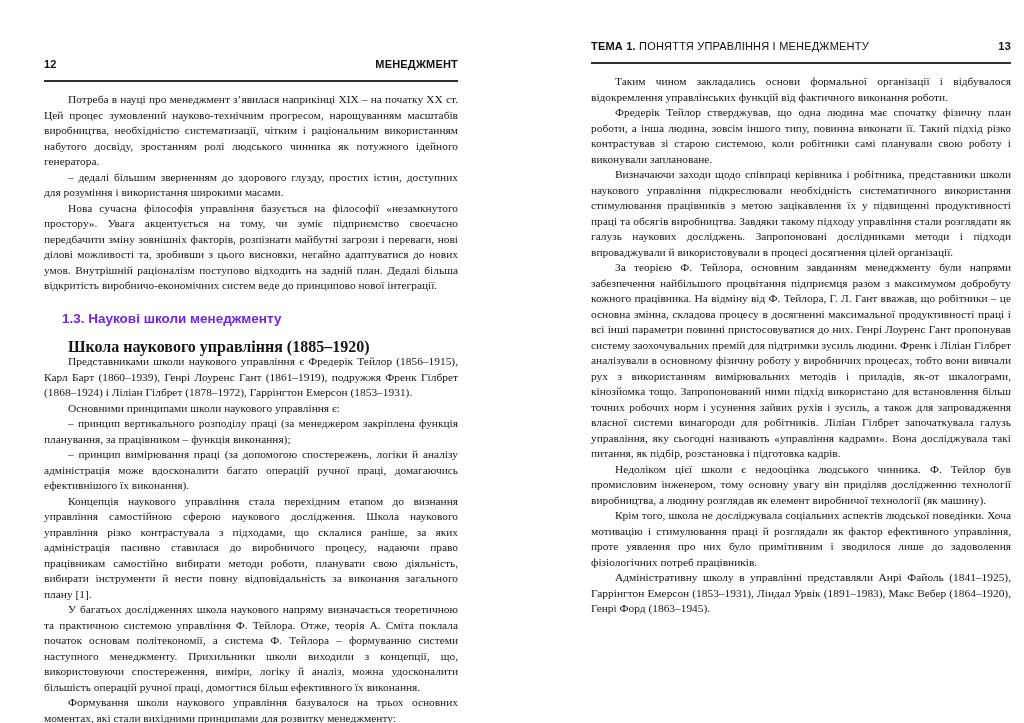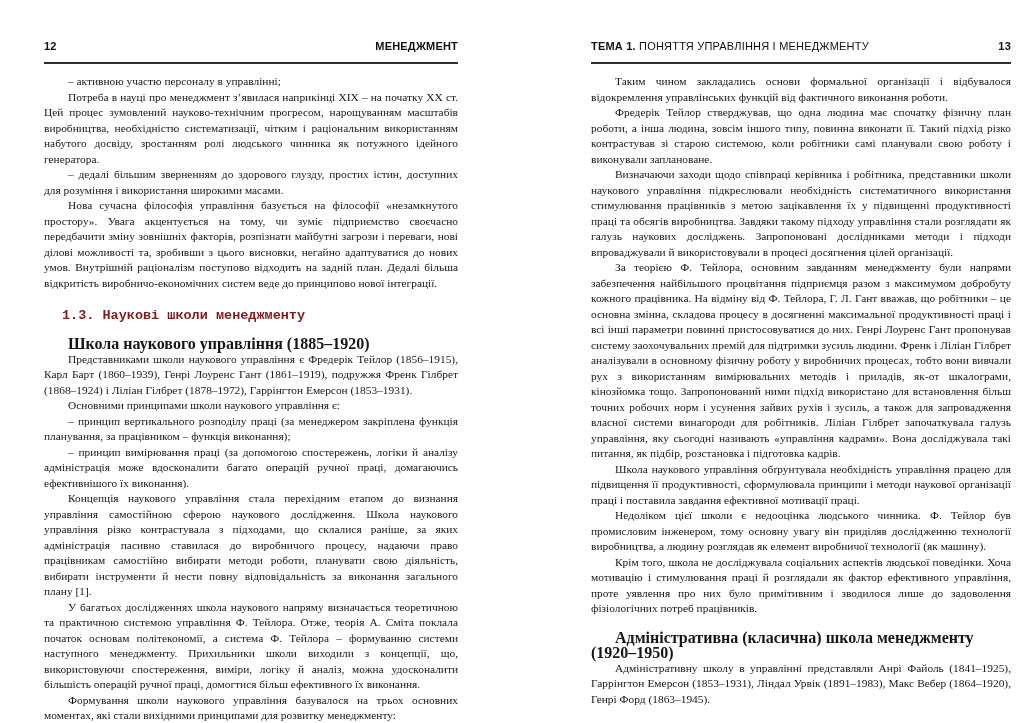--- a/index.html
+++ b/index.html
@@ -30,60 +30,59 @@
     justify-content: space-between;
     align-items: baseline;
     font-family: "Liberation Sans", sans-serif;
     font-size: 11px;
     font-weight: 700;
     color: #111111;
     padding-bottom: 10px;
     border-bottom: 2px solid #2e2e2e;
     letter-spacing: 0.2px;
   }
-  .page-header .head-title { text-transform: uppercase; }
+  .page-header .head-title { text-transform: uppercase; margin-top: 18px; }
   .chapter-title-normal { font-weight: 400; }
 
   .page-body { margin-top: 10px; }
 
   .blk {
     margin: 0;
   }
   .blk-p {
     font-size: 11.4px;
     line-height: 15.5px;
     text-align: justify;
     text-indent: 24px;
   }
   .blk-h1 {
-    font-family: Liberation Mono, monospace;
+    font-family: Liberation Sans, sans-serif;
     font-weight: 700;
     font-size: 13.5px;
-    color: #7f1d1d;
+    color: #6d28d9;
     padding-left: 18px;
     margin: 17px 0 13px 0;
   }
   .blk-h2 {
     font-size: 16px;
     line-height: 15.5px;
     font-weight: 700;
     text-indent: 24px;
     margin-top: 13px;
   }
 </style>
 </head>
 <body>
 
 <div class="page page-left">
   <div class="page-header">
     <span>12</span>
     <span class="head-title">МЕНЕДЖМЕНТ</span>
   </div>
   <div class="page-body">
-      <div class="blk blk-p">– активною участю персоналу в управлінні;</div>
       <div class="blk blk-p">Потреба в науці про менеджмент з’явилася наприкінці XIX – на початку XX ст. Цей процес зумовлений науково-технічним прогресом, нарощуванням масштабів виробництва, необхідністю систематизації, чітким і раціональним використанням набутого досвіду, зростанням ролі людського чинника як потужного ідейного генератора.</div>
       <div class="blk blk-p">– дедалі більшим зверненням до здорового глузду, простих істин, доступних для розуміння і використання широкими масами.</div>
       <div class="blk blk-p">Нова сучасна філософія управління базується на філософії «незамкнутого простору». Увага акцентується на тому, чи зуміє підприємство своєчасно передбачити зміну зовнішніх факторів, розпізнати майбутні загрози і переваги, нові ділові можливості та, зробивши з цього висновки, негайно адаптуватися до нових умов. Внутрішній раціоналізм поступово відходить на задній план. Дедалі більша відкритість виробничо-економічних систем веде до принципово нової інтеграції.</div>
       <div class="blk blk-h1">1.3. Наукові школи менеджменту</div>
       <div class="blk blk-h2">Школа наукового управління (1885–1920)</div>
       <div class="blk blk-p">Представниками школи наукового управління є Фредерік Тейлор (1856–1915), Карл Барт (1860–1939), Генрі Лоуренс Гант (1861–1919), подружжя Френк Гілбрет (1868–1924) і Ліліан Гілбрет (1878–1972), Гаррінгтон Емерсон (1853–1931).</div>
       <div class="blk blk-p">Основними принципами школи наукового управління є:</div>
       <div class="blk blk-p">– принцип вертикального розподілу праці (за менеджером закріплена функція планування, за працівником – функція виконання);</div>
       <div class="blk blk-p">– принцип вимірювання праці (за допомогою спостережень, логіки й аналізу адміністрація може вдосконалити багато операцій ручної праці, домагаючись ефективнішого їх виконання).</div>
       <div class="blk blk-p">Концепція наукового управління стала перехідним етапом до визнання управління самостійною сферою наукового дослідження. Школа наукового управління різко контрастувала з підходами, що склалися раніше, за яких адміністрація пасивно ставилася до виробничого процесу, надаючи право працівникам самостійно вибирати методи роботи, планувати свою діяльність, вибирати інструменти й нести повну відповідальність за виконання загального плану [1].</div>
@@ -99,19 +98,17 @@
       <span>ТЕМА 1.</span>
       <span class="chapter-title-normal">ПОНЯТТЯ УПРАВЛІННЯ І МЕНЕДЖМЕНТУ</span>
     </span>
     <span>13</span>
   </div>
   <div class="page-body">
       <div class="blk blk-p">Таким чином закладались основи формальної організації і відбувалося відокремлення управлінських функцій від фактичного виконання роботи.</div>
       <div class="blk blk-p">Фредерік Тейлор стверджував, що одна людина має спочатку фізичну план роботи, а інша людина, зовсім іншого типу, повинна виконати її. Такий підхід різко контрастував зі старою системою, коли робітники самі планували свою роботу і виконували заплановане.</div>
       <div class="blk blk-p">Визначаючи заходи щодо співпраці керівника і робітника, представники школи наукового управління підкреслювали необхідність систематичного використання стимулювання працівників з метою зацікавлення їх у підвищенні продуктивності праці та обсягів виробництва. Завдяки такому підходу управління стали розглядати як галузь наукових досліджень. Запропоновані дослідниками методи і підходи впроваджували й використовували в процесі досягнення цілей організації.</div>
       <div class="blk blk-p">За теорією Ф. Тейлора, основним завданням менеджменту були напрями забезпечення найбільшого процвітання підприємця разом з максимумом добробуту кожного працівника. На відміну від Ф. Тейлора, Г. Л. Гант вважав, що робітники – це основна змінна, складова процесу в досягненні максимальної продуктивності праці і всі інші параметри повинні пристосовуватися до них. Генрі Лоуренс Гант пропонував систему заохочувальних премій для підтримки зусиль людини. Френк і Ліліан Гілбрет аналізували в основному фізичну роботу у виробничих процесах, тобто вони вивчали рух з використанням вимірювальних методів і приладів, як-от шкалограми, кінозйомка тощо. Запропонований ними підхід використано для встановлення більш точних робочих норм і усунення зайвих рухів і зусиль, а також для запровадження власної системи винагороди для робітників. Ліліан Гілбрет започаткувала галузь управління, яку сьогодні називають «управління кадрами». Вона досліджувала такі питання, як підбір, розстановка і підготовка кадрів.</div>
-      <div class="blk blk-p">Школа наукового управління обґрунтувала необхідність управління працею для підвищення її продуктивності, сформулювала принципи і методи наукової організації праці і поставила завдання ефективної мотивації праці.</div>
       <div class="blk blk-p">Недоліком цієї школи є недооцінка людського чинника. Ф. Тейлор був промисловим інженером, тому основну увагу він приділяв дослідженню технології виробництва, а людину розглядав як елемент виробничої технології (як машину).</div>
       <div class="blk blk-p">Крім того, школа не досліджувала соціальних аспектів людської поведінки. Хоча мотивацію і стимулювання праці й розглядали як фактор ефективного управління, проте уявлення про них було примітивним і зводилося лише до задоволення фізіологічних потреб працівників.</div>
-      <div class="blk blk-h2">Адміністративна (класична) школа менеджменту (1920–1950)</div>
       <div class="blk blk-p">Адміністративну школу в управлінні представляли Анрі Файоль (1841–1925), Гаррінгтон Емерсон (1853–1931), Ліндал Урвік (1891–1983), Макс Вебер (1864–1920), Генрі Форд (1863–1945).</div>
     </div>
 </div>
 
 </body></html>

